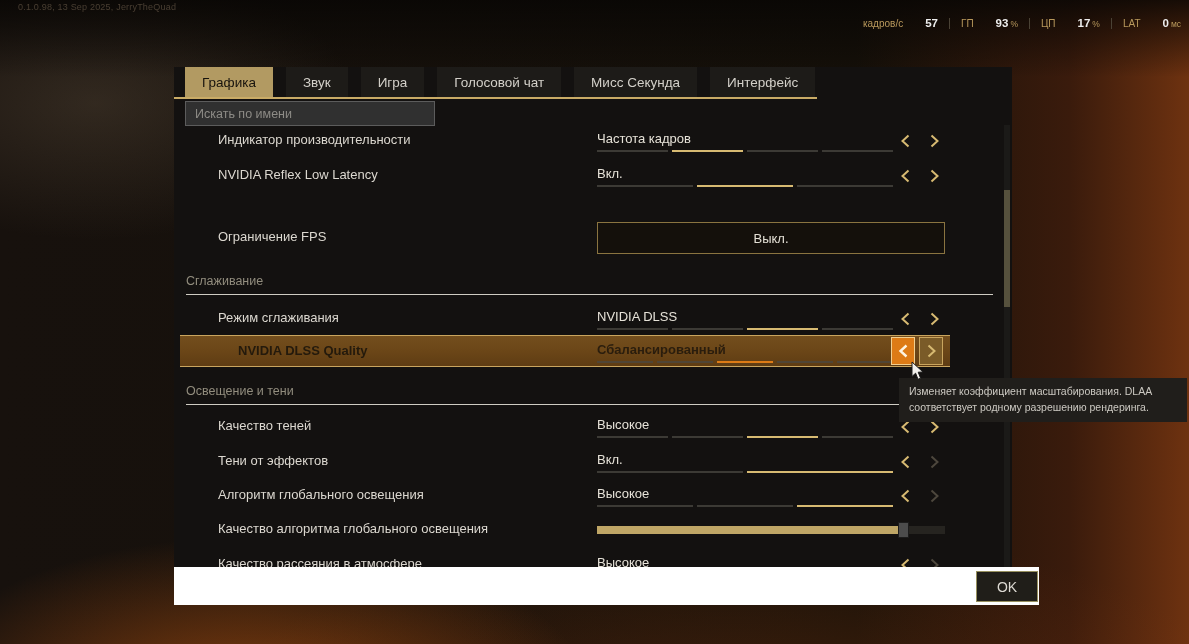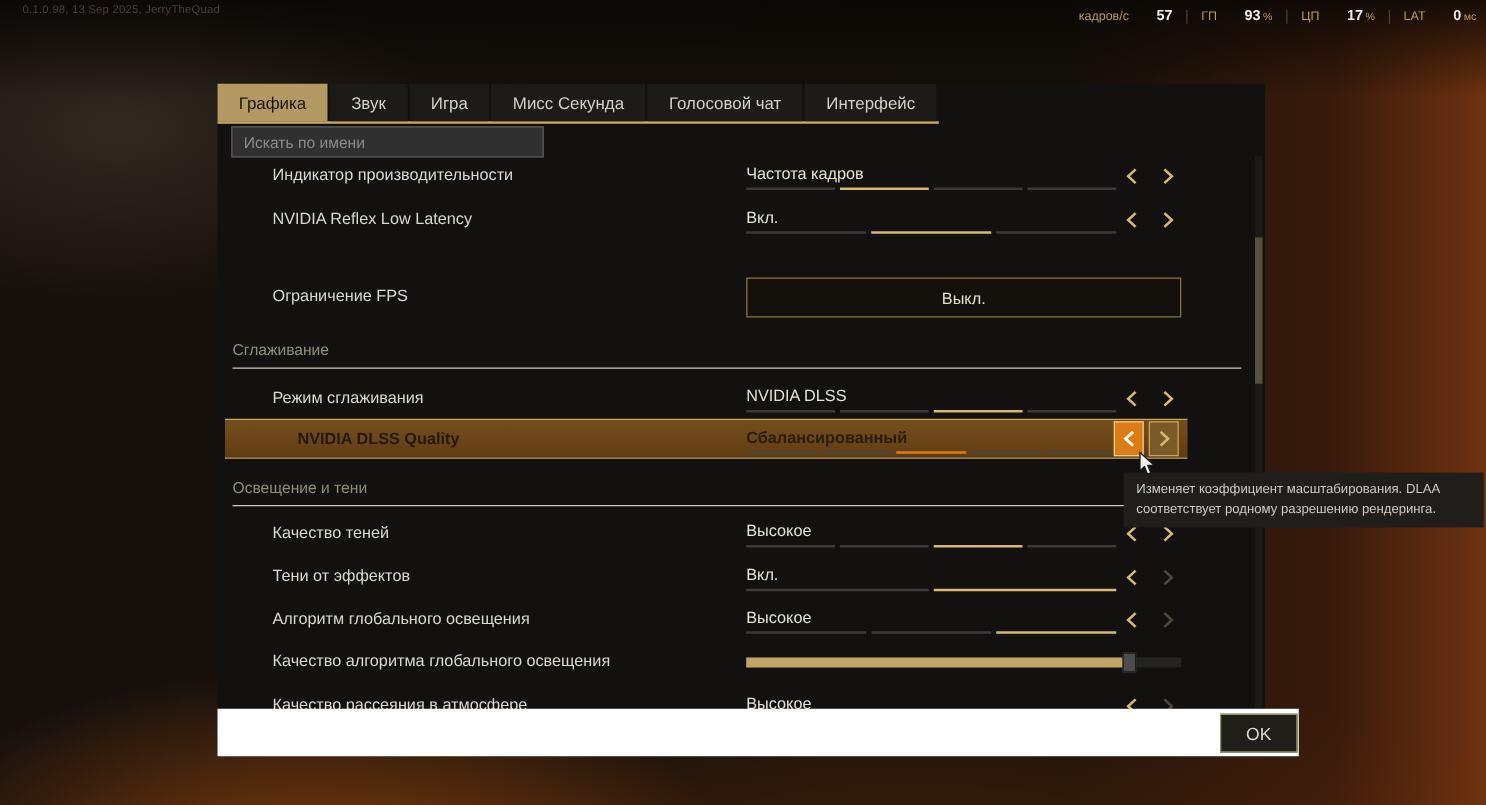--- a/index.html
+++ b/index.html
@@ -9,32 +9,32 @@
     position:relative; width:1189px; height:644px; overflow:hidden;
     background:
       linear-gradient(180deg, rgba(8,6,4,0.85) 0%, rgba(8,6,4,0.0) 12%),
       radial-gradient(420px 220px at 8% 16%, rgba(95,80,62,0.38), transparent 62%),
       radial-gradient(520px 250px at 21% 109%, rgba(205,92,16,0.62), transparent 66%),
       radial-gradient(760px 300px at 62% 114%, rgba(150,62,14,0.38), transparent 70%),
       linear-gradient(90deg, #17110d 0%, #151009 72%, #3a1b0c 90%, #6e3210 100%);
   }
   
   .version{ position:absolute; top:2px; left:18px; font-size:9px; color:#4a3f33; letter-spacing:.2px; }
-  .perf{ position:absolute; top:5px; right:8px; display:flex; align-items:center; height:16px;text-align:center; }
+  .perf{ position:absolute; top:15px; right:8px; display:flex; align-items:center; height:16px;text-align:center; }
   .perf-item{ display:flex; align-items:baseline; }
   .pl{ color:#b9995c; font-size:10px; }
   .pv{ color:#ededed; font-size:11.5px; font-weight:bold; margin-left:22px; }
   .pu{ color:#b9995c; font-size:8.5px; margin-left:2px; }
   .pdiv{ width:1px; height:11px; background:#4a4235; margin:0 11px; align-self:center; }
   
   .panel{ position:absolute; left:174px; top:67px; width:838px; height:538px; background:#131110; }
   
   .tabs{ position:absolute; left:0; top:0; display:inline-flex; border-bottom:2px solid #c9ab66; }
   .tab{ height:30px; padding:0 17px; margin-right:2px; display:flex; align-items:center;
-        background:#1d1b18; color:#d3d0c9; font-size:13.5px; cursor:default; }
+        background:#1d1b18; color:#d3d0c9; font-size:13.5px; cursor:default;margin-left:11px; }
   .tab.active{ background:#b29a62; color:#17130d; }
   
   .search{ position:absolute; left:11px; top:34px; width:250px; height:25px; background:#303030;
            border:1px solid #5c5c5c; color:#d8d5cf; font-size:12.5px; padding:0 9px;
            font-family:"Liberation Sans", sans-serif; }
   .search::placeholder{ color:#8d8b86; }
   
   .row{ position:absolute; left:0; width:782px; height:32px; }
   .row-label{ position:absolute; left:44px; top:7px; font-size:13px; color:#dcd8d0; white-space:nowrap; }
   .ctrl{ position:absolute; left:423px; top:0; width:348px; height:32px; }
@@ -127,24 +127,24 @@
       <div class="tab active">
           <span>Графика</span>
         </div>
       <div class="tab">
           <span>Звук</span>
         </div>
       <div class="tab">
           <span>Игра</span>
         </div>
       <div class="tab">
+          <span>Голосовой чат</span>
+        </div>
+      <div class="tab">
           <span>Мисс Секунда</span>
-        </div>
-      <div class="tab">
-          <span>Голосовой чат</span>
         </div>
       <div class="tab">
           <span>Интерфейс</span>
         </div>
     </div>
 
     <input class="search" type="text" placeholder="Искать по имени" style="">
 
     <div class="row r0">
       <div class="row-label">Индикатор производительности</div>

